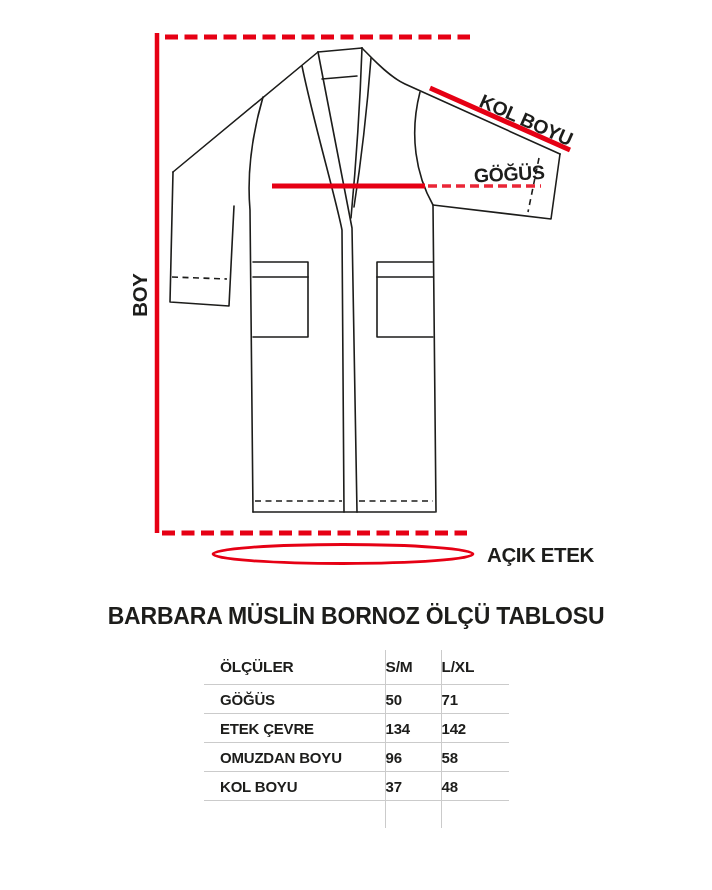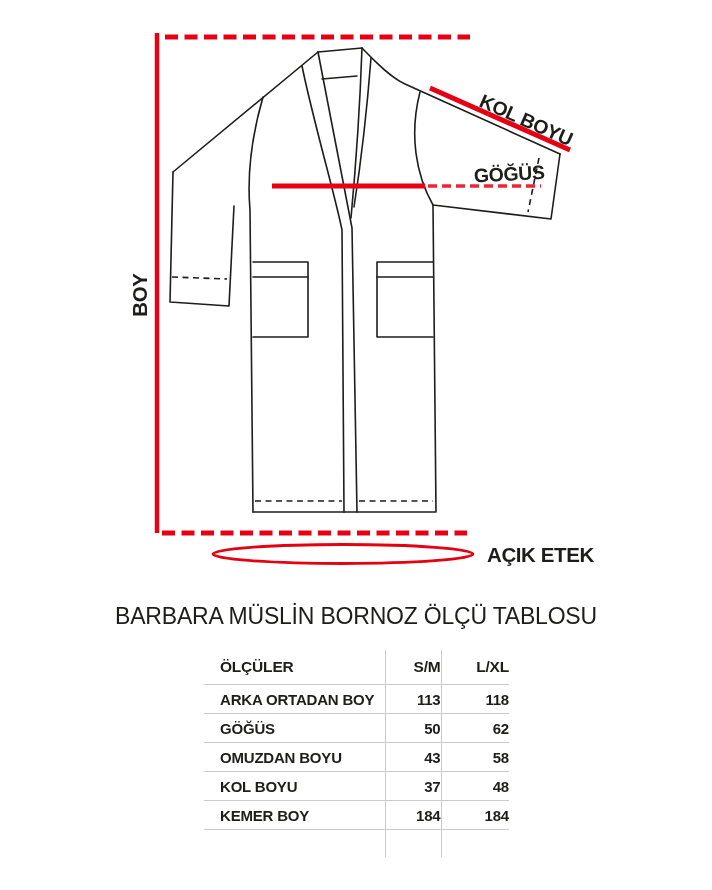--- a/index.html
+++ b/index.html
@@ -24,38 +24,38 @@
   .red-chestdash{fill:none;stroke:var(--red);stroke-width:3.6;stroke-dasharray:9 5;opacity:.85;}
   .red-ellipse{fill:none;stroke:var(--red);stroke-width:2.8;}
   .diagram-label{
     font-family:"Liberation Sans",sans-serif;font-weight:700;fill:var(--ink);
     letter-spacing:-0.4px;
   }
   .lbl-20{font-size:20.5px;}
   .lbl-19{font-size:19.5px;}
   .page-title{
     position:absolute;left:0;top:603px;width:712px;text-align:center;
-    font-size:23px;font-weight:400;letter-spacing:-0.2px;color:var(--ink);
+    font-size:23px;font-weight:700;letter-spacing:-0.2px;color:var(--ink);
     white-space:nowrap;
   }
   .size-table{
     position:absolute;left:204px;top:650px;width:305px;
     border-collapse:collapse;table-layout:fixed;
   }
   .size-table col.c1{width:181px;}
   .size-table col.c2{width:56px;}
   .size-table col.c3{width:68px;}
   .size-table th,.size-table td{
     padding:0;margin:0;font-weight:700;color:var(--ink);
     letter-spacing:-0.2px;
   }
   .size-table th{height:34px;font-size:15.5px;vertical-align:middle;margin-top:48px;}
   .size-table td{height:28px;font-size:15px;vertical-align:middle;}
   .size-table .name{text-align:left;padding-left:16px;}
-  .size-table .num{text-align:right;}
+  .size-table .num{text-align:left;}
   .size-table th:nth-child(1),.size-table td:nth-child(1),
   .size-table th:nth-child(2),.size-table td:nth-child(2){
     border-right:1.5px solid var(--grid);
   }
   .size-table thead tr,.size-table tbody tr:not(:last-child){
     border-bottom:1.5px solid var(--grid);
   }
   
   .size-table .tail td{height:27px;border-bottom:none;}
 </style>
@@ -130,43 +130,38 @@
       </colgroup>
     <thead>
       <tr>
         <th class="name">ÖLÇÜLER</th>
         <th class="num">S/M</th>
         <th class="num">L/XL</th>
       </tr>
     </thead>
     <tbody>
       <tr>
-        <td class="name">ARKA ORTADAN BOY</td>
-        <td class="num">113</td>
-        <td class="num">118</td>
+        <td class="name">GÖĞÜS</td>
+        <td class="num">50</td>
+        <td class="num">71</td>
       </tr>
       <tr>
-        <td class="name">GÖĞÜS</td>
-        <td class="num">50</td>
-        <td class="num">62</td>
+        <td class="name">ETEK ÇEVRE</td>
+        <td class="num">134</td>
+        <td class="num">142</td>
       </tr>
       <tr>
         <td class="name">OMUZDAN BOYU</td>
-        <td class="num">43</td>
+        <td class="num">96</td>
         <td class="num">58</td>
       </tr>
       <tr>
         <td class="name">KOL BOYU</td>
         <td class="num">37</td>
         <td class="num">48</td>
-      </tr>
-      <tr>
-        <td class="name">KEMER BOY</td>
-        <td class="num">184</td>
-        <td class="num">184</td>
       </tr>
       <tr class="tail">
         <td></td>
           <td></td>
           <td></td>
       </tr>
     </tbody>
   </table>
 
 </div>

